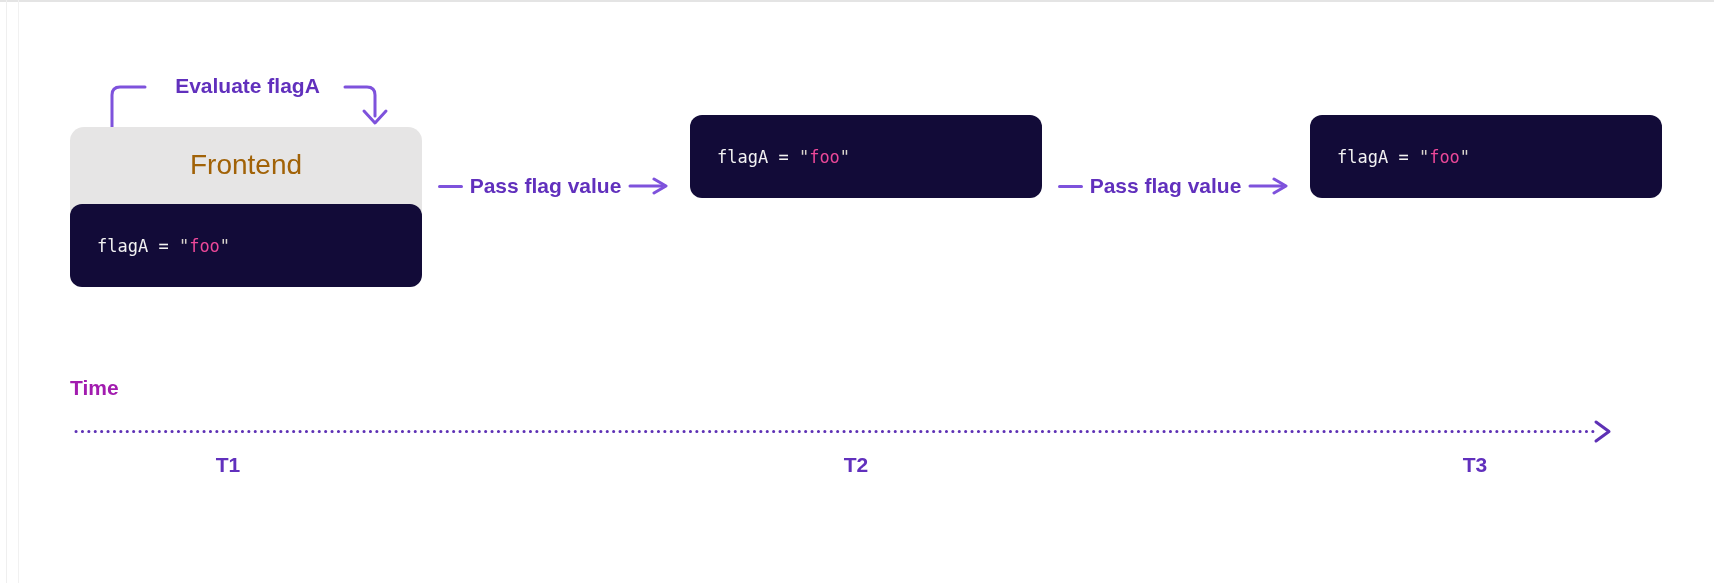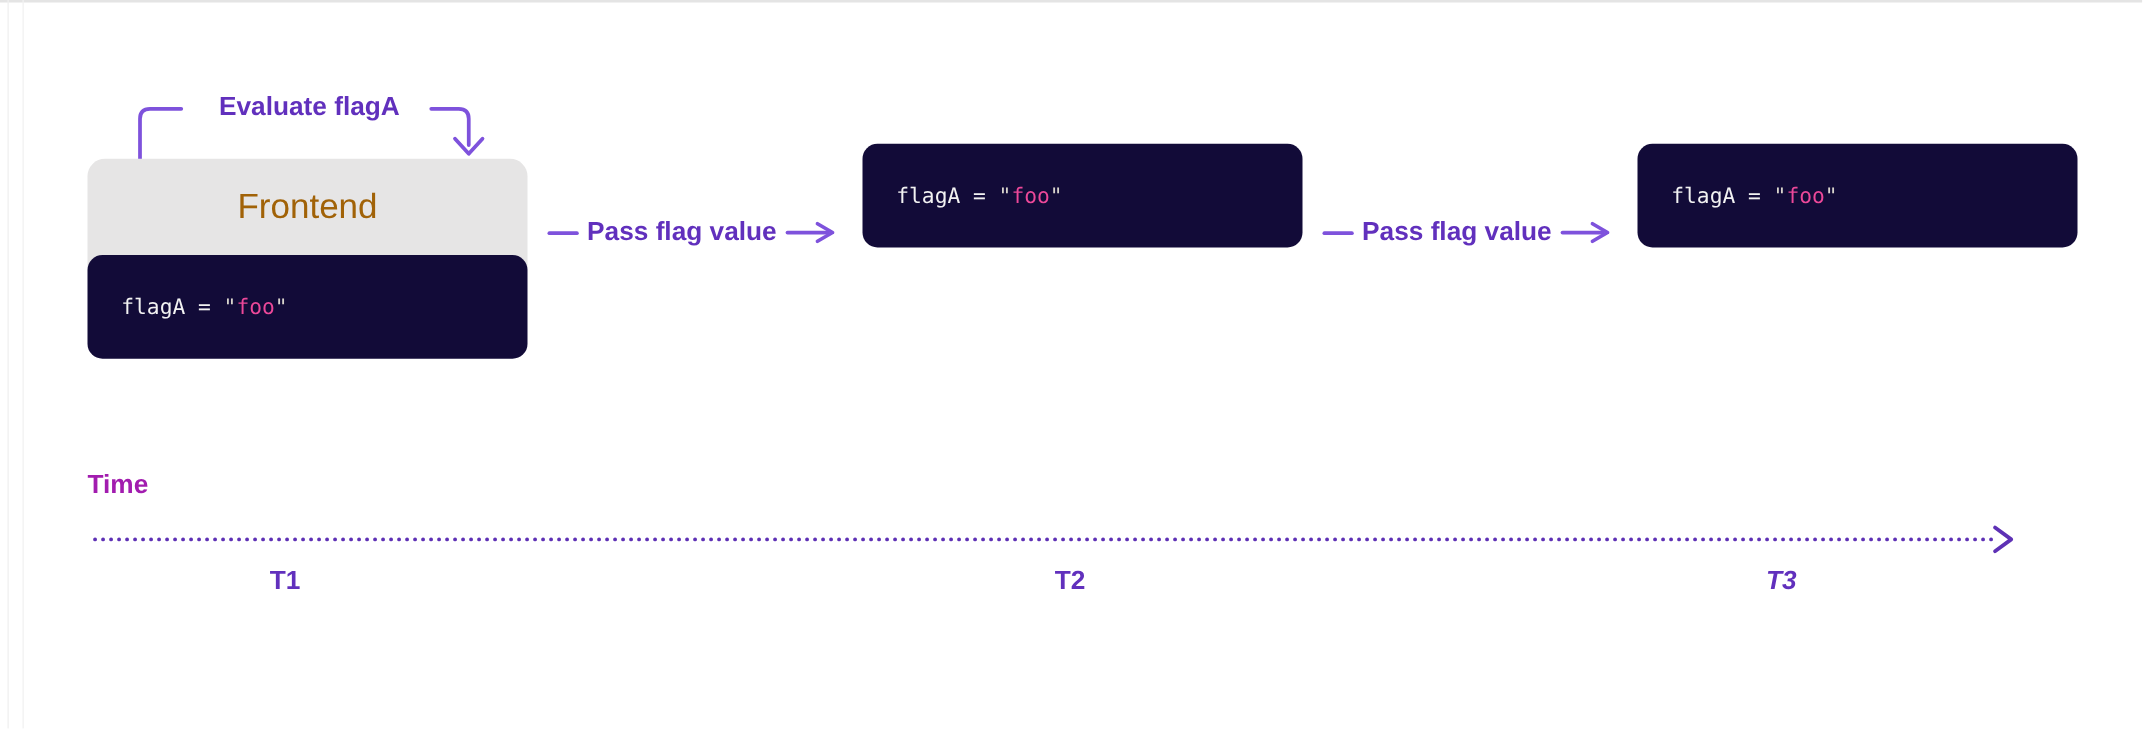--- a/index.html
+++ b/index.html
@@ -93,21 +93,21 @@
     position: absolute;
     top: 453px;
     width: 60px;
     text-align: center;
     font-size: 21px;
     font-weight: bold;
     color: #6130bd;
   }
   .tick-1 { left: 198px; }
   .tick-2 { left: 826px; }
-  .tick-3 { left: 1395px; font-style: italic; }
+  .tick-3 { left: 1445px; }
 </style>
 </head>
 <body>
 
 <div class="canvas">
 
   <div class="top-line"></div>
   <div class="left-line-1"></div>
   <div class="left-line-2"></div>
 

